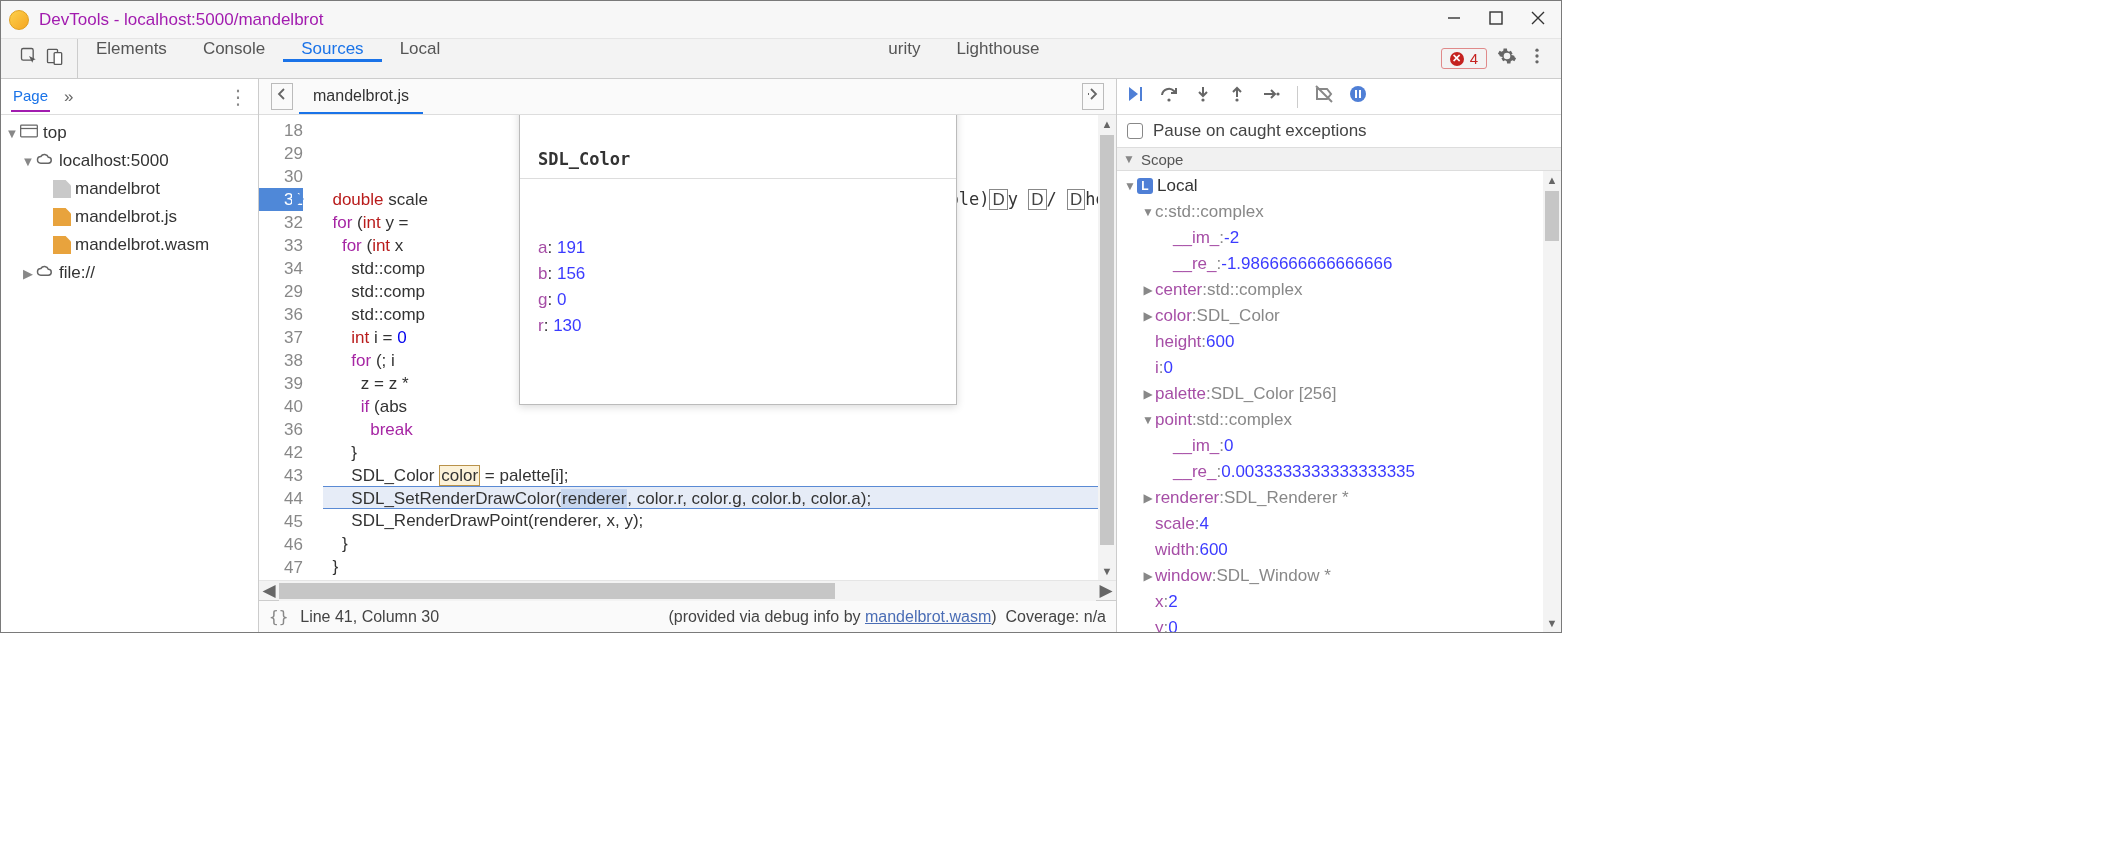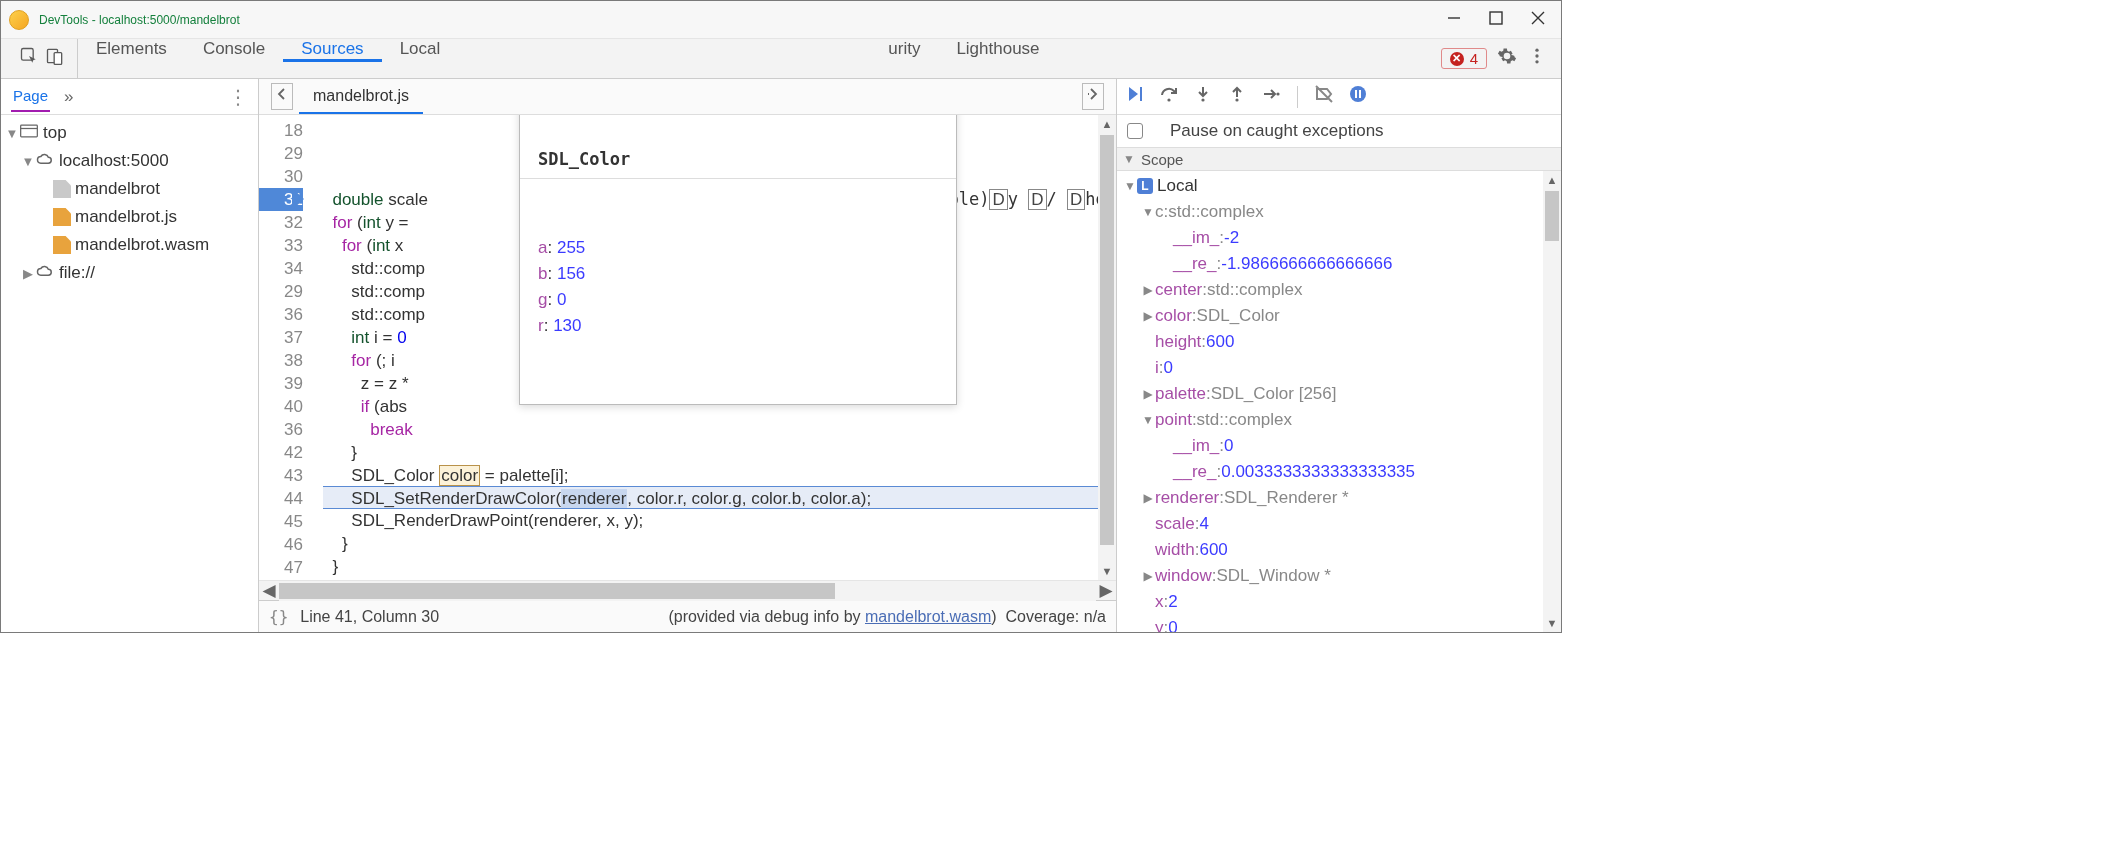--- a/index.html
+++ b/index.html
@@ -1,20 +1,20 @@
 <!DOCTYPE html>
 <html><head>
 <meta charset="utf-8">
 <style>
 *{box-sizing:border-box;margin:0;padding:0;font-family:"Segoe UI",Arial,sans-serif}
 body{background:#fff;font-size:17px;color:#333;overflow:hidden}
 .window{width:1562px;height:633px;border:1px solid #7a7a7a;background:#fff;display:flex;flex-direction:column}
 .titlebar{height:38px;background:#f7f7f7;display:flex;align-items:center;padding:0 8px;border-bottom:1px solid #e5e5e5}
 .titlebar .ico{width:20px;height:20px;border-radius:50%;background:linear-gradient(135deg,#fdd04a,#f5a623);margin-right:10px;border:1px solid #e0a020}
-.titlebar .title{font-size:12px;color:#15803d}
+.titlebar .title{font-size:17px;color:#a21caf}
 .titlebar .winbtns{margin-left:auto;display:flex;gap:28px;align-items:center;padding-right:8px}
 .winbtn svg{width:14px;height:14px;stroke:#333;stroke-width:1.4;fill:none}
 .tabrow{height:40px;background:#f3f3f3;border-bottom:1px solid #ccc;display:flex;align-items:stretch;padding:0 6px}
 .dockbtns{display:flex;align-items:center;gap:6px;padding:0 12px;border-right:1px solid #ccc}
 .dockbtns svg{width:20px;height:20px;stroke:#5a5a5a;stroke-width:1.6;fill:none}
 .tabs{display:flex;align-items:flex-start}
 .tab{padding:0 18px;display:flex;align-items:center;color:#555;cursor:pointer}
 .tab.sel{color:#1a73e8;border-bottom:3px solid #1a73e8}
 .tabrow .rgt{margin-left:auto;display:flex;align-items:center;gap:10px;padding-right:8px}
 .errbadge{border:1px solid #e08a8a;border-radius:3px;padding:1px 8px;display:flex;align-items:center;gap:6px;color:#c5221f;font-size:15px}
@@ -43,36 +43,36 @@
 .edtab{padding:0 14px;height:100%;display:flex;align-items:center;font-size:16px;color:#555}
 .edtab.sel{border-bottom:2px solid #1a73e8;color:#333}
 .code{flex:1;display:flex;font-family:Consolas,Menlo,monospace;font-size:17px;line-height:23px;overflow:hidden;position:relative;background:#fff}
 .gut{width:52px;text-align:right;color:#888;padding:4px 8px 4px 0;background:#fff;user-select:none}
 .gut .ln{height:23px}
 .gut .ln.exec{background:#4f88d8;color:#fff;position:relative}
 .gut .ln.exec::after{content:"";position:absolute;right:-12px;top:0;border:11.5px solid transparent;border-left:12px solid #4f88d8}
 .src{flex:1;padding:4px 0 4px 12px;white-space:pre;overflow:hidden;position:relative}
 .sl{height:23px}
 .sl.hl41{background:#e6ecf7;border-top:1px solid #5a8ad4;border-bottom:1px solid #5a8ad4;margin-top:-1px}
-.kw{color:#a626a4}.ty{color:#14532d}.nm{color:#0000ee}
+.kw{color:#a626a4}.ty{color:#b91c1c}.nm{color:#0000ee}
 .boxword{border:1px solid #b9924a;background:#fcf2d9;padding:0 1px}
 .sel41{background:#c8d7ef;padding:0 1px}
 .Drect{border:1px solid #888;padding:0 2px;color:#444}
 .hsb{height:20px;background:#f3f3f3;border-top:1px solid #e5e5e5;display:flex;align-items:center}
 .hsb .tr{height:20px;flex:1;background:#f3f3f3;position:relative}
 .hsb .th{position:absolute;left:0;width:68%;top:2px;bottom:2px;background:#c6c6c6}
 .hsb .ar{width:20px;display:flex;align-items:center;justify-content:center;color:#666}
 .statbar{height:32px;border-top:1px solid #ccc;display:flex;align-items:center;font-size:16px;color:#444;padding:0 10px;background:#fafafa}
 .statbar .cb{font-family:Consolas,monospace;color:#888;margin-right:12px}
 .statbar .r{margin-left:auto}.statbar a{color:#4a6db5;text-decoration:underline}
 .rgtp{width:444px;display:flex;flex-direction:column}
 .dbgbtns{height:36px;border-bottom:1px solid #ddd;display:flex;align-items:center;padding:0 8px;gap:14px}
 .dbgbtns svg{width:20px;height:20px}
 .dvd{width:1px;height:22px;background:#ccc;margin:0 2px}
-.pauseex{padding:6px 10px;display:flex;align-items:center;gap:27px;color:#444}
+.pauseex{padding:6px 10px;display:flex;align-items:center;gap:10px;color:#444}
 .pauseex .cbx{width:16px;height:16px;border:1px solid #888;border-radius:3px}
 .sechead{background:#f1f1f1;border-top:1px solid #ddd;border-bottom:1px solid #ddd;height:24px;display:flex;align-items:center;padding:0 6px;font-size:15px;color:#555}
 .sechead .tri{color:#888;font-size:12px;margin-right:6px}
 .scope{flex:1;overflow:hidden;font-family:Consolas,Menlo,monospace;font-size:17px;line-height:26px;padding:2px 0;position:relative}
 .srow{display:flex;align-items:center;height:26px;white-space:nowrap}
 .srow .tri{color:#888;font-size:12px;width:14px;text-align:center}
 .Lb{background:#4f7fd6;color:#fff;width:16px;height:16px;border-radius:3px;font-size:12px;font-weight:bold;display:inline-flex;align-items:center;justify-content:center;margin-right:4px;font-family:Arial}
 .pk{color:#a64ea6}.pv{color:#3b3bff}.gg{color:#888}
 .vscb{position:absolute;right:0;top:0;width:18px;bottom:0;background:#f3f3f3}
 .vscb .th{position:absolute;left:2px;right:2px;top:20px;height:50px;background:#c6c6c6}
@@ -221,21 +221,21 @@
             <div class="ln">43</div>
             <div class="ln">44</div>
             <div class="ln">45</div>
             <div class="ln">46</div>
             <div class="ln">47</div>
             <div class="ln">48</div>
           </div>
         <div class="src" id="src">
           <div class="popup">
             <div class="hd">SDL_Color</div>
-            <div class="bd" id="popb"><div class="r_"><span class="k">a</span>: <span class="v">255</span></div><div class="r_"><span class="k">b</span>: <span class="v">156</span></div><div class="r_"><span class="k">g</span>: <span class="v">0</span></div><div class="r_"><span class="k">r</span>: <span class="v">130</span></div></div>
+            <div class="bd" id="popb"><div class="r_"><span class="k">a</span>: <span class="v">191</span></div><div class="r_"><span class="k">b</span>: <span class="v">156</span></div><div class="r_"><span class="k">g</span>: <span class="v">0</span></div><div class="r_"><span class="k">r</span>: <span class="v">130</span></div></div>
           </div>
         <div class="sl">  <span class="ty">double</span> scale </div><div class="sl">  <span class="kw">for</span> (<span class="ty">int</span> y =</div><div class="sl">    <span class="kw">for</span> (<span class="ty">int</span> x </div><div class="sl">      std::comp</div><div class="sl">      std::comp</div><div class="sl">      std::comp</div><div class="sl">      <span class="ty">int</span> i = <span class="nm">0</span></div><div class="sl">      <span class="kw">for</span> (; i </div><div class="sl">        z = z *</div><div class="sl">        <span class="kw">if</span> (abs</div><div class="sl">          <span class="kw">break</span></div><div class="sl">      }</div><div class="sl">      SDL_Color <span class="boxword">color</span> = palette[i];</div><div class="sl hl41">      SDL_SetRenderDrawColor(<span class="sel41">renderer</span>, color.r, color.g, color.b, color.a);</div><div class="sl">      SDL_RenderDrawPoint(renderer, x, y);</div><div class="sl">    }</div><div class="sl">  }</div><div class="sl"></div><div class="rside41">ouble)<span class="Drect">D</span>y <span class="Drect">D</span>/ <span class="Drect">D</span>hei</div></div>
         <div style="position:absolute;right:0;top:0;width:18px;bottom:0">
           <div class="vscb">
               <div class="ar" style="top:0">▲</div>
               <div class="th" style="top:20px;height:410px"></div>
               <div class="ar" style="bottom:0">▼</div>
             </div>
         </div>
       </div>

